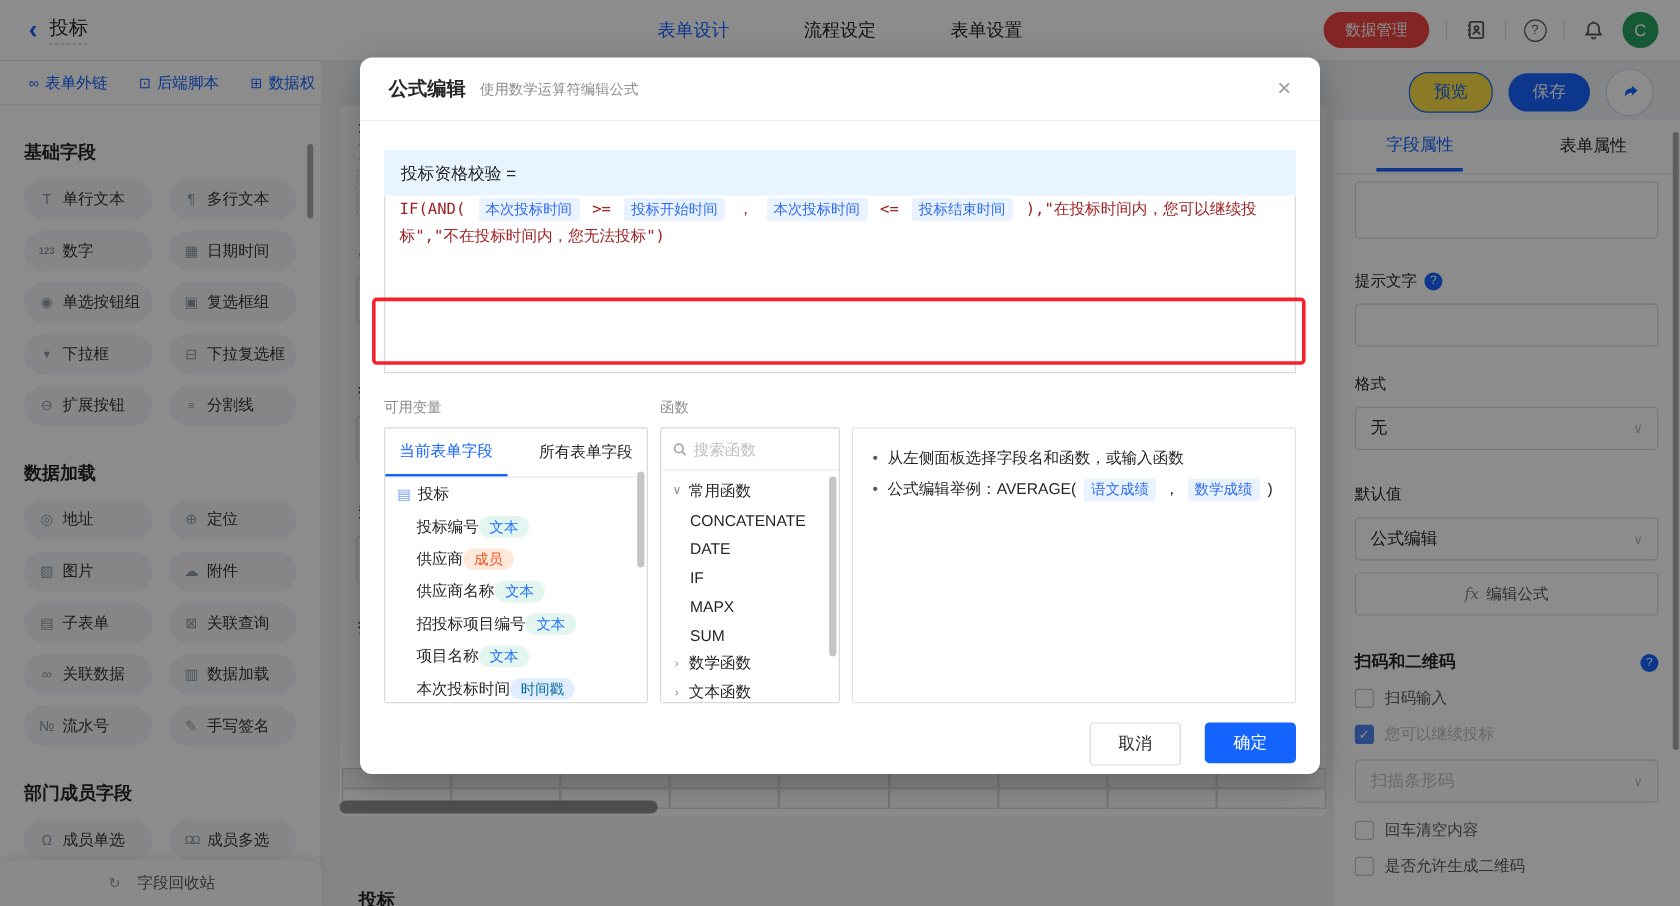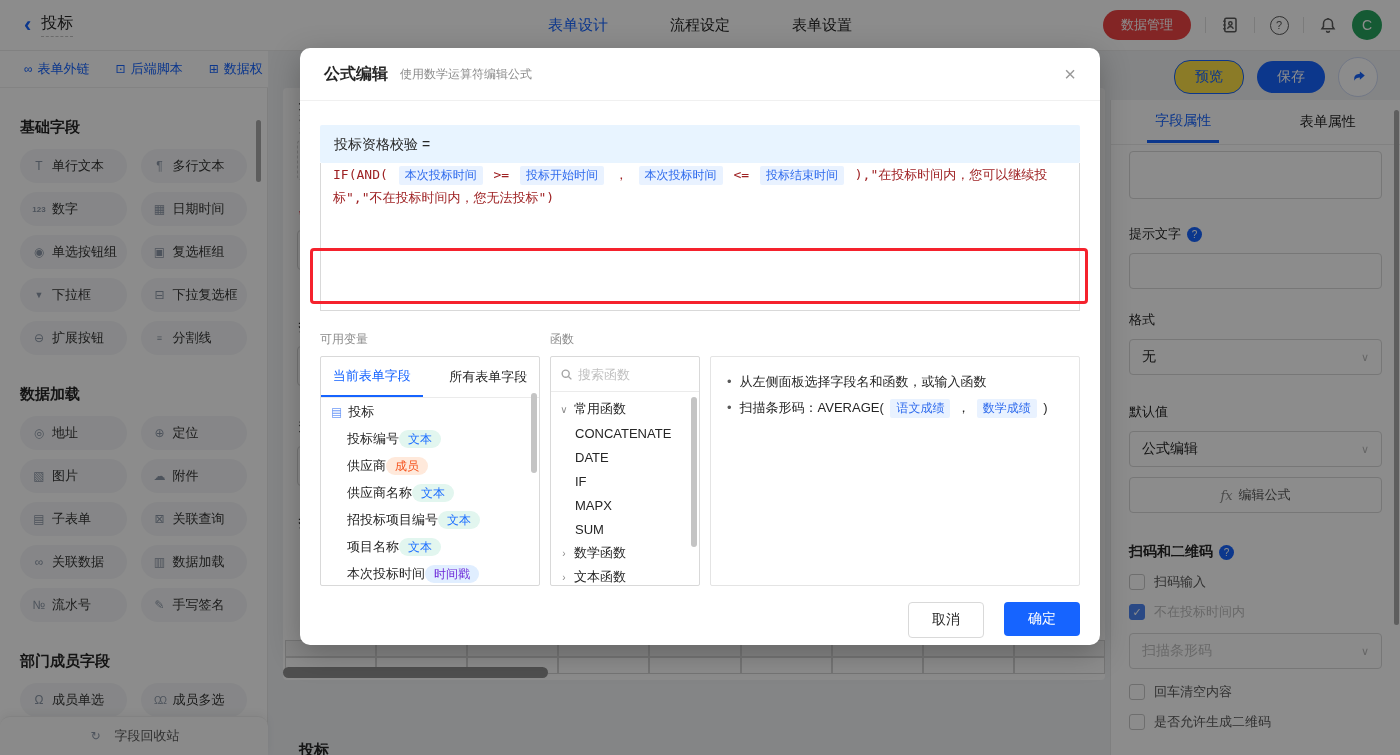--- a/index.html
+++ b/index.html
@@ -118,21 +118,21 @@
   .v-tab{flex:1;display:flex;align-items:center;justify-content:center;font-size:13px;color:#262626;cursor:pointer;
          box-sizing:border-box;}
   .v-tab.active{color:#1664ff;border-bottom:2px solid #1664ff;}
   .v-row{height:27px;display:flex;align-items:center;padding:0 10px;font-size:13px;color:#262626;cursor:pointer;}
   .v-row .docicon{color:#6f9bf7;margin-right:6px;font-size:12px;}
   .v-field{height:27px;display:flex;align-items:center;justify-content:flex-start;padding:0 10px 0 26px;
            font-size:13px;color:#262626;cursor:pointer;}
   .badge{height:18px;line-height:18px;padding:0 9px;border-radius:9px;font-size:12px;flex:0 0 auto;}
   .badge.text{background:#e2f6ef;color:#1e6fff;}
   .badge.member{background:#ffe9db;color:#f5531d;}
-  .badge.time{background:#e0eeff;color:#6d28d9;}
+  .badge.time{background:#e0eeff;color:#0369a1;}
   .vscroll{position:absolute;right:2px;width:6px;border-radius:3px;background:#c4c4c4;}
   .fnpanel{width:150px;}
   .searchrow{height:34px;display:flex;align-items:center;gap:3px;padding:0 9px;border-bottom:1px solid #ebebeb;}
   .searchrow input{border:none;outline:none;width:100px;font-size:13px;color:#333;
                    font-family:"Liberation Sans","DejaVu Sans",sans-serif;}
   .searchrow input::placeholder{color:#c0c0c0;}
   .f-group{height:24px;display:flex;align-items:center;gap:5px;padding-left:8px;font-size:13px;color:#262626;cursor:pointer;}
   .f-caret{color:#8c8c8c;font-size:10px;width:10px;text-align:center;}
   .f-item{height:24px;display:flex;align-items:center;padding-left:24px;font-size:13px;color:#262626;cursor:pointer;}
   .helppanel{flex:1;border-color:#e4e4e4;padding:12px 16px;}
@@ -384,32 +384,32 @@
       <span>默认值</span>
     </div>
     <div class="rp-select" style="margin-bottom:10px;">
       <span>公式编辑</span>
       <span class="chev" data-icon="chevron-down">∨</span>
     </div>
     <div class="fxbtn" style="margin-bottom:30px;">
       <span class="fxg">fx</span>
       <span>编辑公式</span>
     </div>
-    <div class="rp-label" style="">
+    <div class="rp-label" style="justify-content:space-between;">
       <span style="font-weight:bold;font-size:14px;">扫码和二维码</span>
       <span class="qmark" data-icon="question">?</span>
     </div>
     <div id="scan-cbs">
         <div class="cbrow">
           <span class="cbox"></span>
           <span class="cblab">扫码输入</span>
         </div>
         <div class="cbrow" style="margin-top: 8px;">
           <span class="cbox checked">✓</span>
-          <span class="cblab dis">不在投标时间内</span>
+          <span class="cblab dis">您可以继续投标</span>
         </div>
       </div>
     <div class="rp-select disabled" style="margin:10px 0 12px 0;">
       <span>扫描条形码</span>
       <span class="chev" data-icon="chevron-down">∨</span>
     </div>
     <div id="other-cbs">
         <div class="cbrow">
           <span class="cbox"></span>
           <span class="cblab">回车清空内容</span>
@@ -502,21 +502,21 @@
             </div>
             <div class="f-group">
               <span class="f-caret">›</span>
               <span>文本函数</span>
             </div>
           </div>
         <div class="vscroll" style="top:40px;height:150px;"></div>
       </div>
       <div class="panel helppanel">
         <div class="tip"><span class="tipdot" data-icon="bullet">•</span><span>从左侧面板选择字段名和函数，或输入函数</span></div>
-        <div class="tip" id="help-example"><span class="tipdot">•</span><span>扫描条形码：AVERAGE( </span><span class="chip">语文成绩</span><span> ， </span><span class="chip">数学成绩</span><span> )</span></div>
+        <div class="tip" id="help-example"><span class="tipdot">•</span><span>公式编辑举例：AVERAGE( </span><span class="chip">语文成绩</span><span> ， </span><span class="chip">数学成绩</span><span> )</span></div>
       </div>
     </div>
     <div class="m-footer">
       <div class="btn-cancel">取消</div>
       <div class="btn-ok">确定</div>
     </div>
   </div>
 </div>
 
 </body></html>

